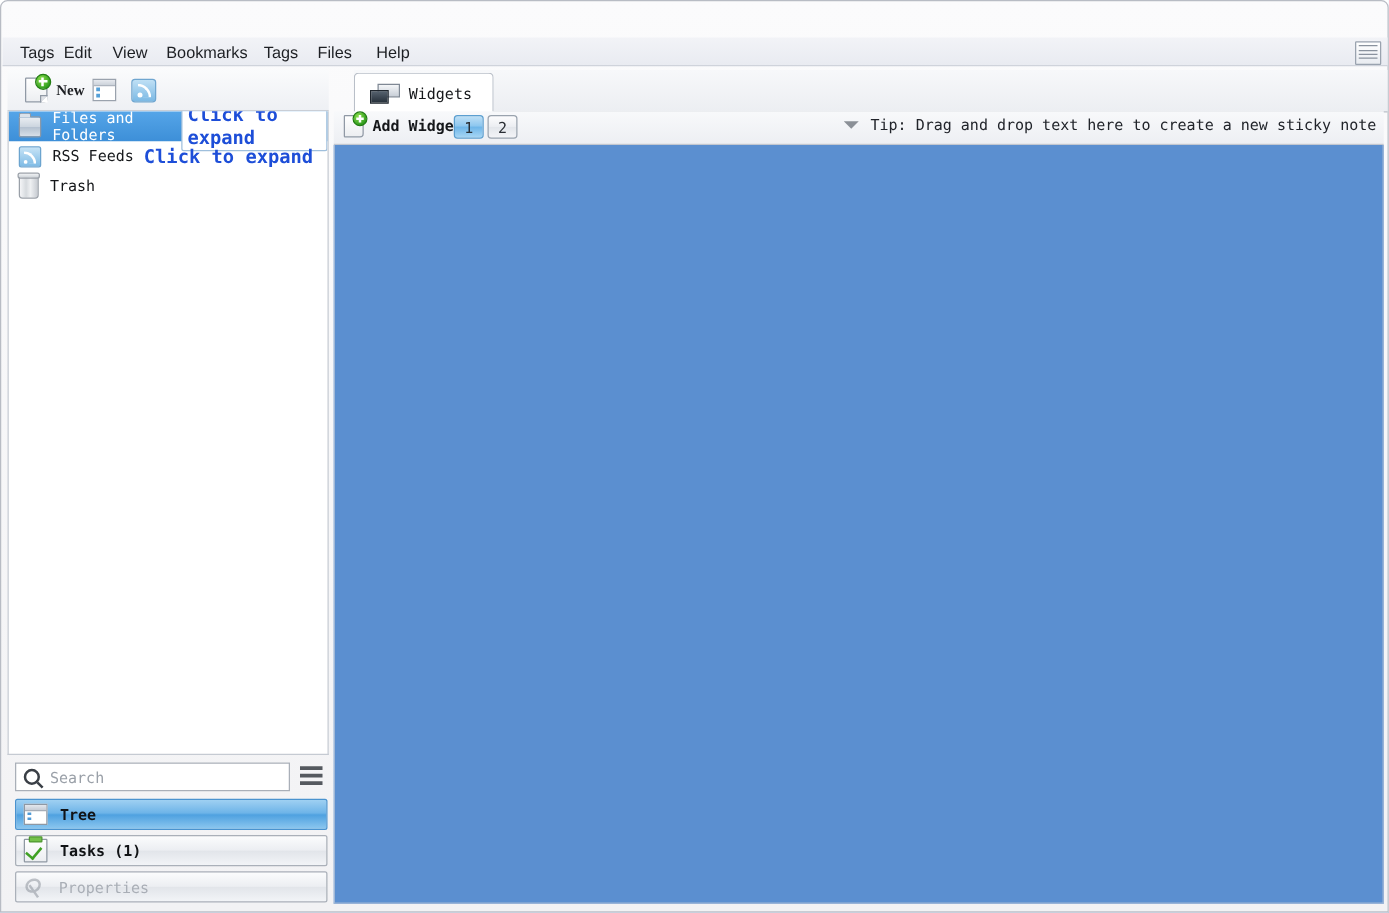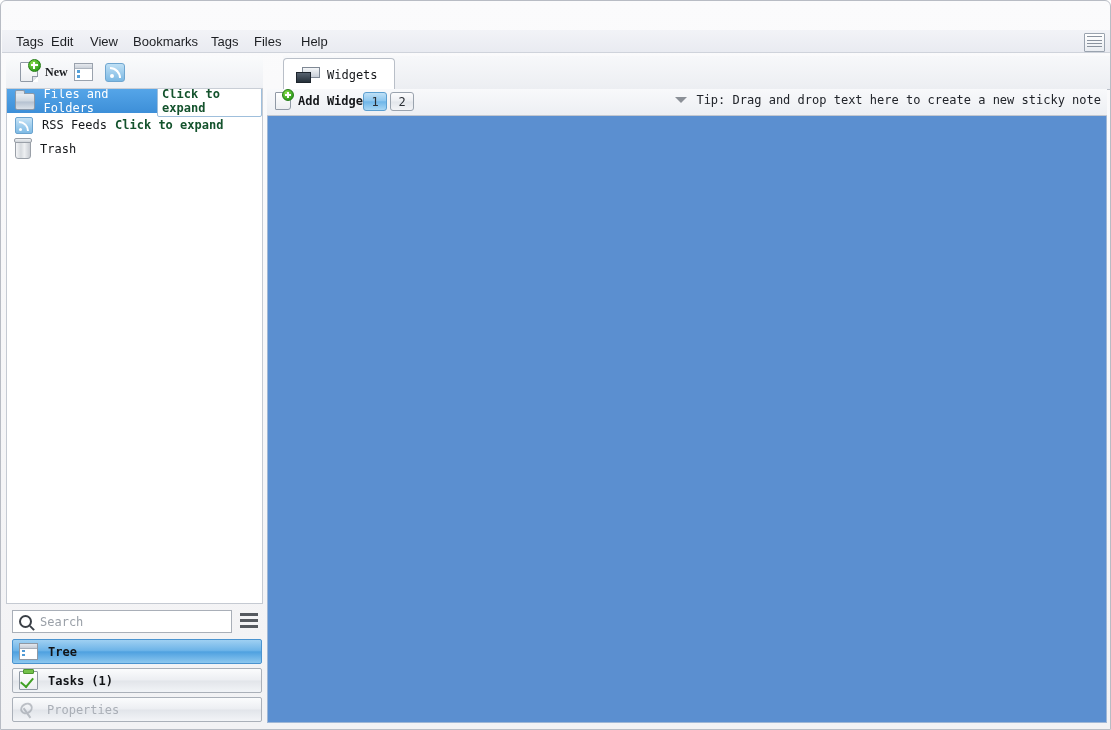--- a/index.html
+++ b/index.html
@@ -214,21 +214,21 @@
     font-size: 12px;
   }
   .treerow.selected {
     background: linear-gradient(to bottom, #55a5e8 0%, #3d8fd8 100%);
   }
   .treerow .label { margin-left: 9px; color: #15171a; }
   .treerow.selected .label { color: #ffffff; }
   .hint {
     margin-left: 8px;
     font-family: "DejaVu Sans Mono", monospace;
-    font-size: 12px; font-weight: bold; color: #14532d;
+    font-size: 15px; font-weight: bold; color: #1d4ed8;
   }
   .treerow.selected .hint {
     background: #ffffff;
     border: 1px solid #9fbfdc;
     border-radius: 2px;
     padding: 1px 4px;
     margin-left: 6px;
   }
   .ico-folder {
     width: 20px; height: 15px; position: relative;

